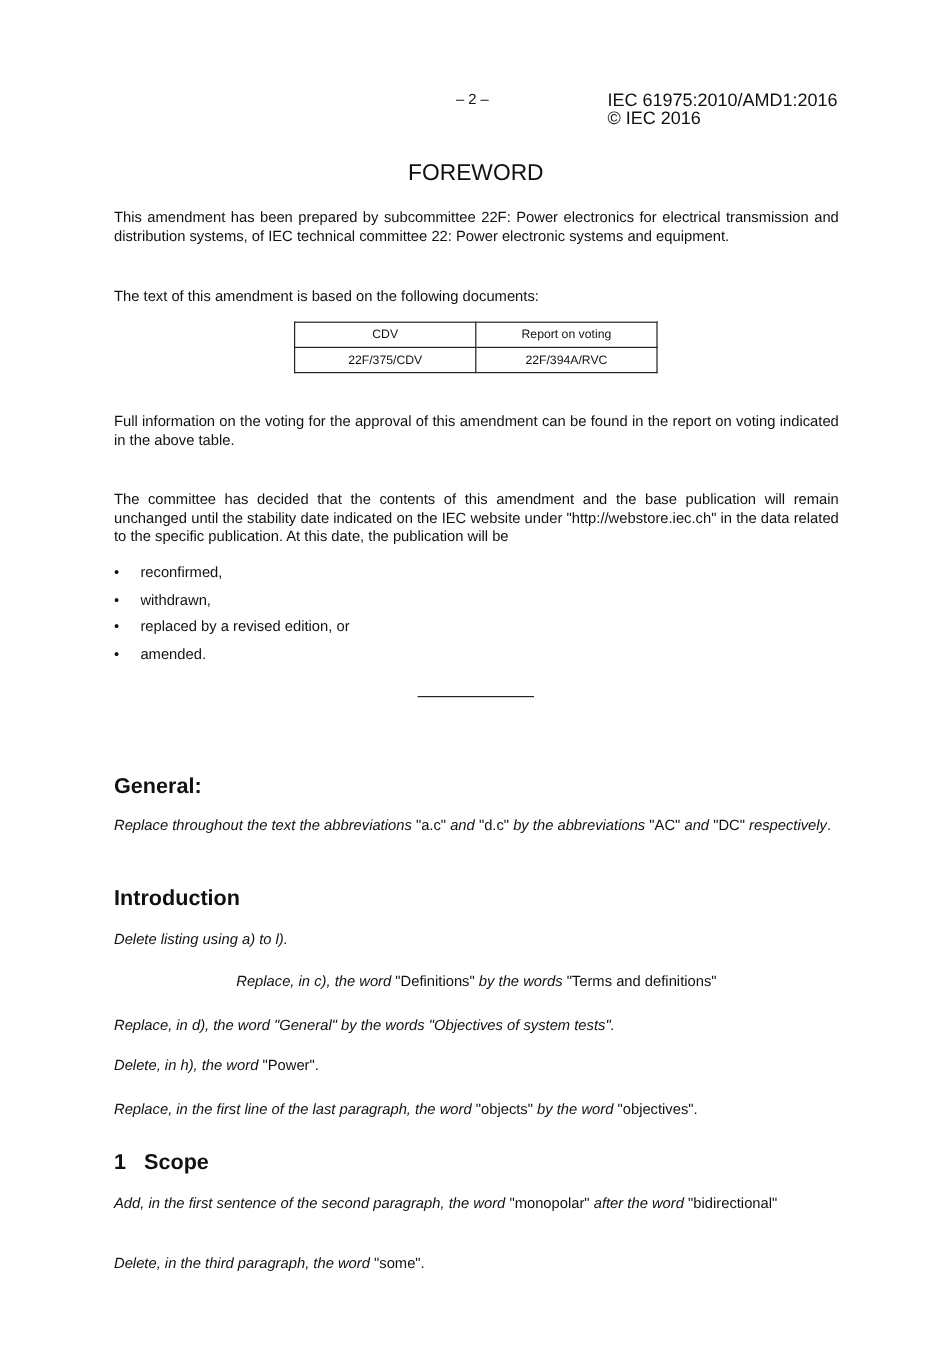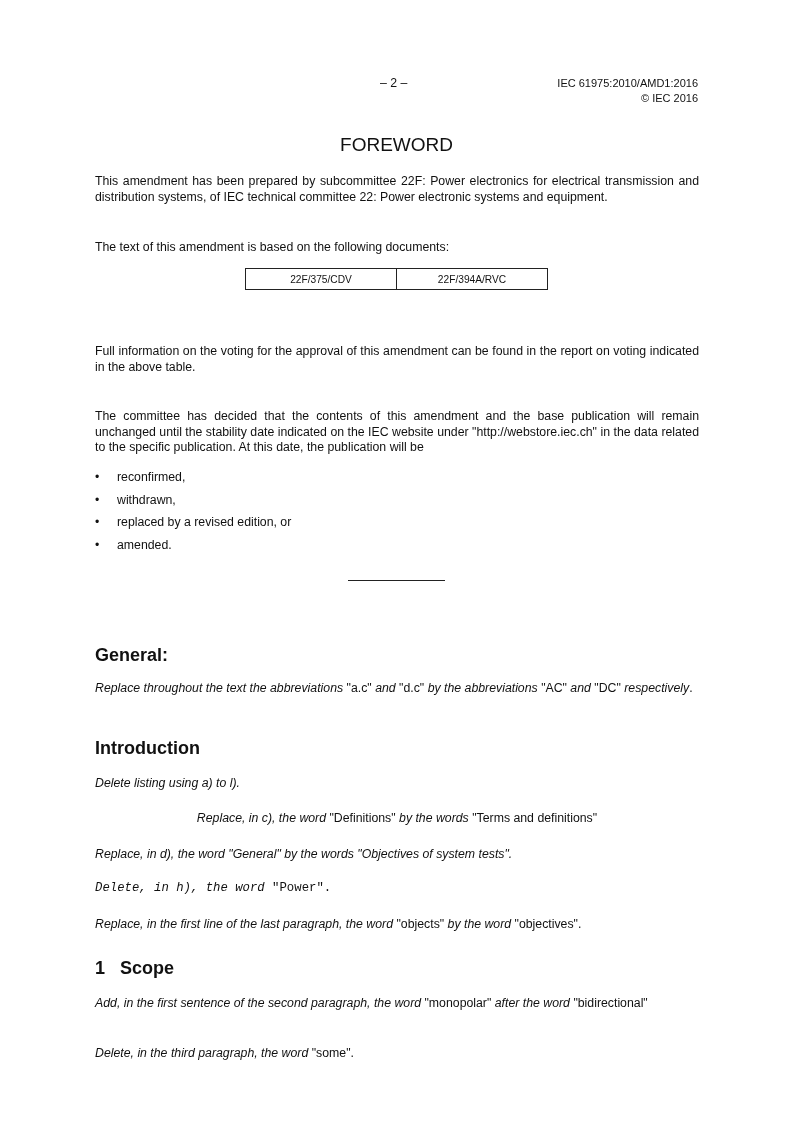--- a/index.html
+++ b/index.html
@@ -17,22 +17,21 @@
       overflow: hidden;
     }
     .abs { position: absolute; }
     .page-num {
       left: 380px; top: 76px;
       font-size: 12.3px;
       line-height: 15px;
     }
     .doc-id {
       right: 95px; top: 76px;
-      text-align: right;
-      font-size: 11px;
+      font-size: 15px;
       line-height: 15px;
     }
     .foreword-title {
       left: 0; width: 793px; top: 136px;
       text-align: center;
       font-size: 19px;
       line-height: 17px;
     }
     .para {
       left: 95px; width: 604px;
@@ -97,20 +96,24 @@
   <div>© IEC 2016</div>
 </div>
 
 <div class="abs foreword-title">FOREWORD</div>
 
 <div class="abs para" style="top:174px;">This amendment has been prepared by subcommittee 22F: Power electronics for electrical transmission and distribution systems, of IEC technical committee 22: Power electronic systems and equipment.</div>
 <div class="abs para" style="top:240px;">The text of this amendment is based on the following documents:</div>
 
 <table class="docs">
   <tbody>
+      <tr>
+    <td class="c1">CDV</td>
+    <td class="c2">Report on voting</td>
+  </tr>
   <tr>
     <td class="c1">22F/375/CDV</td>
     <td class="c2">22F/394A/RVC</td>
   </tr>
 </tbody>
   </table>
 
 <div class="abs para" style="top:344px;">Full information on the voting for the approval of this amendment can be found in the report on voting indicated in the above table.</div>
 <div class="abs para" style="top:409px;">The committee has decided that the contents of this amendment and the base publication will remain unchanged until the stability date indicated on the IEC website under "http://webstore.iec.ch" in the data related to the specific publication. At this date, the publication will be</div>
 
@@ -124,19 +127,19 @@
 <div class="abs sep"></div>
 
 <div class="abs heading" style="top:647px;">General:</div>
 <div class="abs inst just" style="top:681px;"><span class="it">Replace throughout the text the abbreviations </span><span>"a.c"</span><span class="it"> and </span><span>"d.c"</span><span class="it"> by the abbreviations </span><span>"AC"</span><span class="it"> and </span><span>"DC"</span><span class="it"> respectively</span><span>.</span></div>
 
 <div class="abs heading" style="top:740px;">Introduction</div>
 
 <div class="abs inst" style="top:776px;"><span class="it">Delete listing using a) to l).</span></div>
 <div class="abs inst" style="top:811px;text-align:center;"><span class="it">Replace, in c), the word </span><span>"Definitions"</span><span class="it"> by the words </span><span>"Terms and definitions"</span></div>
 <div class="abs inst" style="top:847px;"><span class="it">Replace, in d), the word "General" by the words "Objectives of system tests".</span></div>
-<div class="abs inst" style="top:881px;font-family:Liberation Mono, monospace;"><span class="it">Delete, in h), the word </span><span>"Power".</span></div>
+<div class="abs inst" style="top:881px;"><span class="it">Delete, in h), the word </span><span>"Power".</span></div>
 <div class="abs inst" style="top:917px;"><span class="it">Replace, in the first line of the last paragraph, the word </span><span>"objects"</span><span class="it"> by the word </span><span>"objectives".</span></div>
 
 <div class="abs heading" style="top:960px;"><span>1</span><span style="display:inline-block;width:15px;"></span><span>Scope</span></div>
 
 <div class="abs inst just" style="top:996px;"><span class="it">Add, in the first sentence of the second paragraph, the word </span><span>"monopolar"</span><span class="it"> after the word </span><span>"bidirectional"</span></div>
 <div class="abs inst" style="top:1046px;"><span class="it">Delete, in the third paragraph, the word </span><span>"some".</span></div>
 
 </body></html>

